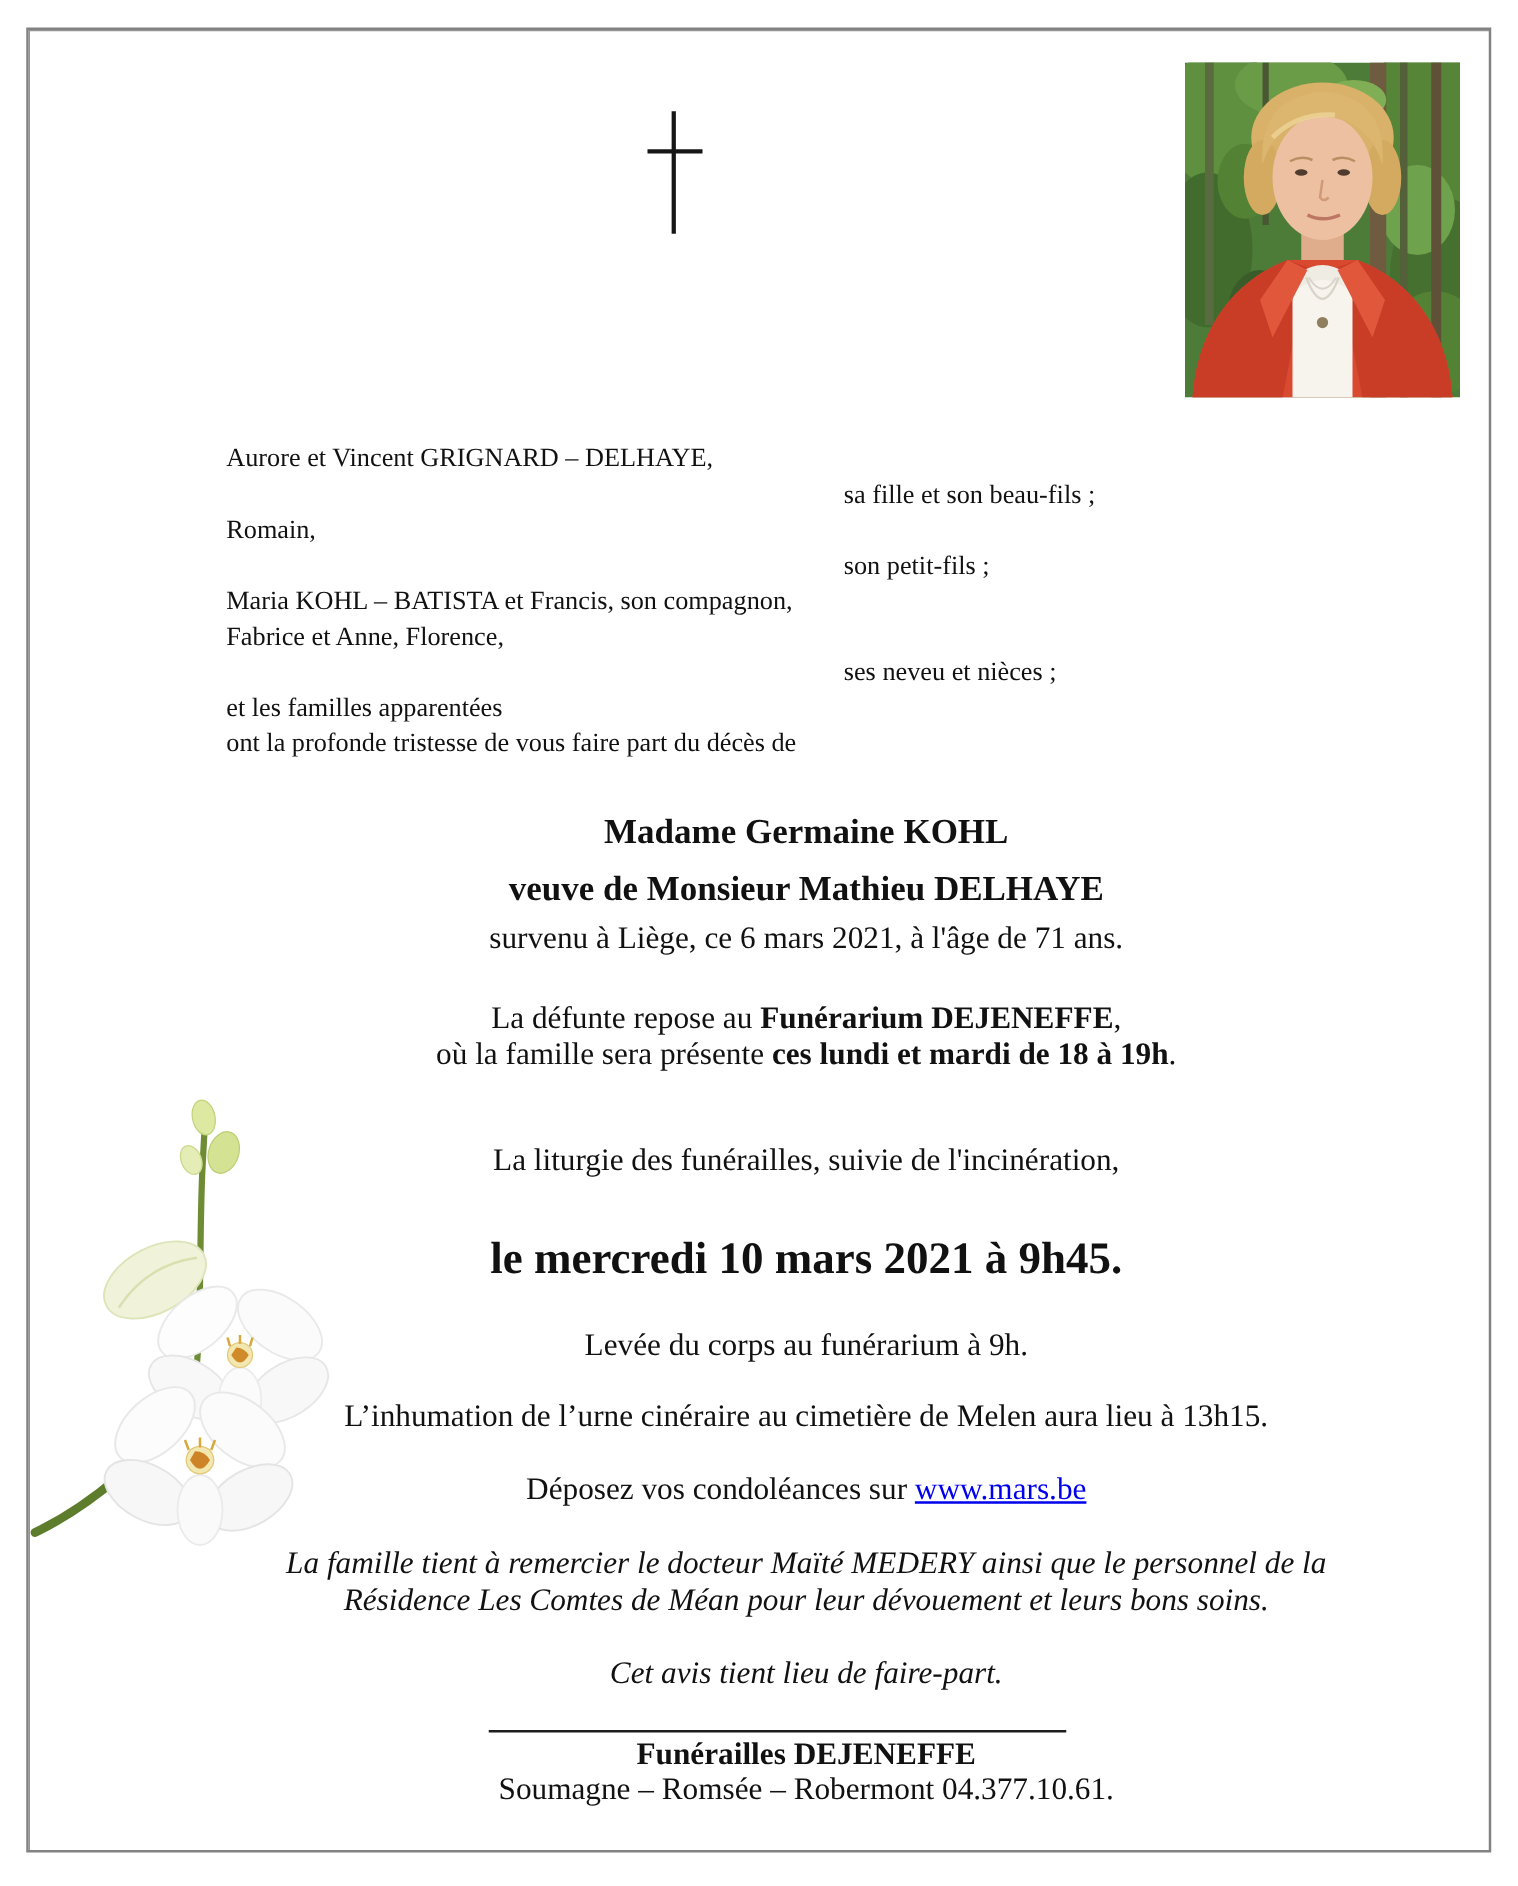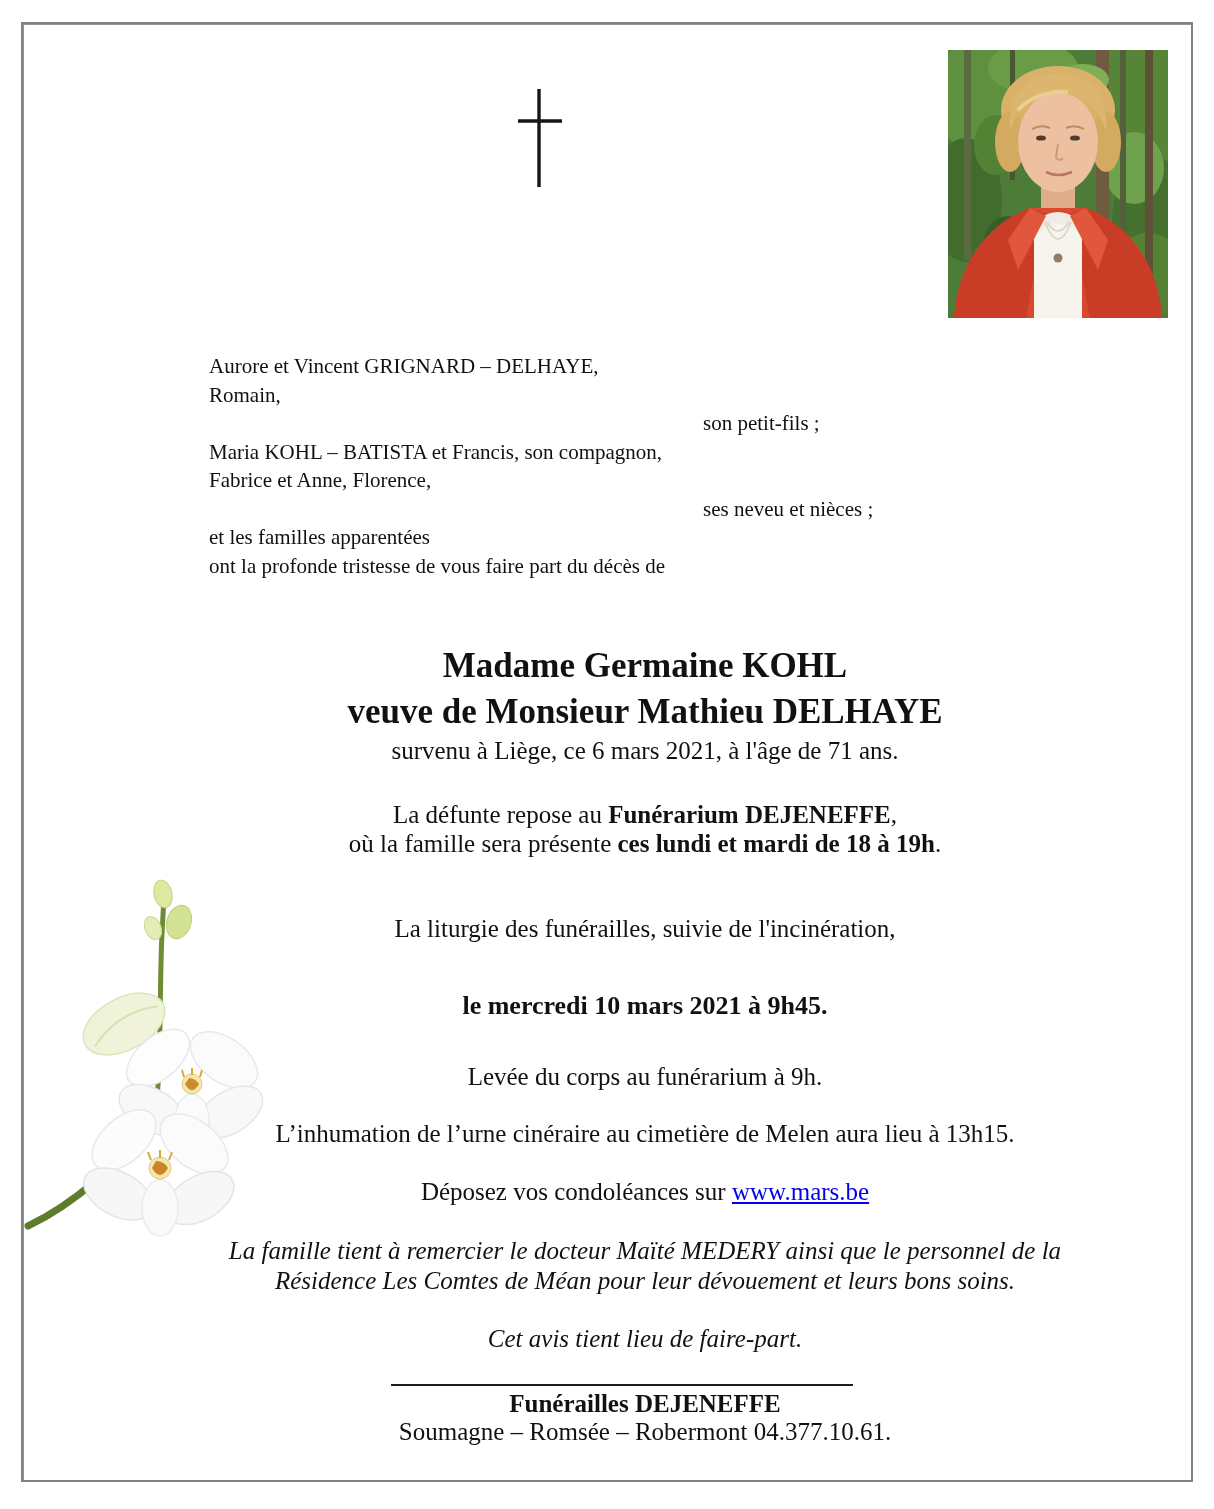--- a/index.html
+++ b/index.html
@@ -10,30 +10,30 @@
   }
   .sheet{
     position:absolute;left:21px;top:22px;width:1168px;height:1456px;
     border:2px solid #828282;box-shadow:inset 1px 1px 0 rgba(60,60,60,.55);
     background:#fff;
   }
   .abs{position:absolute;}
   .family{
     left:181px;top:352px;width:860px;font-size:21px;line-height:28.5px;
   }
-  .family .line{white-space:nowrap;margin-left:28px;}
+  .family .line{white-space:nowrap;}
   .family .indent{padding-left:494px;}
   .centered{
     left:181px;width:928px;text-align:center;font-size:25px;line-height:28.5px;
   }
-  .title-block{top:643px;font-weight:bold;font-size:35px;line-height:46px;}
+  .title-block{top:643px;font-weight:bold;font-size:28px;line-height:46px;}
   .survenu{top:737px;}
   .repose{top:801px;}
   .liturgie{top:915px;}
-  .dateline{top:984px;font-weight:bold;font-size:26px;line-height:44px;}
+  .dateline{top:984px;font-weight:bold;font-size:36px;line-height:44px;}
   .levee{top:1063px;}
   .inhumation{top:1120px;}
   .condolences{top:1178px;}
   .thanks{top:1236px;font-style:italic;line-height:29.5px;}
   .notice{top:1325px;font-style:italic;}
   .divider{top:1384px;left:391px;width:462px;border-top:2px solid #1c1c1c;height:0;}
   .footer-name{top:1389px;font-weight:bold;line-height:29px;}
   .footer-loc{top:1417px;line-height:29px;}
   .b{font-weight:bold;}
   a.weblink{color:#0000ee;text-decoration:underline;cursor:pointer;}
@@ -97,20 +97,21 @@
   <path d="M110 94 L108 108 Q111 112 115 108" stroke="#d09a78" stroke-width="2" fill="none"></path>
   <path d="M98 122 Q110 128 124 122" stroke="#bd7663" stroke-width="2.6" fill="none"></path>
 
   <path d="M97 172 Q110 206 123 172" stroke="#d8d4c8" stroke-width="1.8" fill="none"></path>
   <path d="M99 172 Q110 190 121 172" stroke="#d8d4c8" stroke-width="1.5" fill="none"></path>
   <circle cx="110" cy="208" r="4.5" fill="#8f7f5e"></circle>
 </svg>
 
 <div class="abs family">
   <div class="line">Aurore et Vincent GRIGNARD – DELHAYE,</div>
+  <div class="line indent">sa fille et son beau-fils ;</div>
   <div class="line">Romain,</div>
   <div class="line indent">son petit-fils ;</div>
   <div class="line">Maria KOHL – BATISTA et Francis, son compagnon,</div>
   <div class="line">Fabrice et Anne, Florence,</div>
   <div class="line indent">ses neveu et nièces ;</div>
   <div class="line">et les familles apparentées</div>
   <div class="line">ont la profonde tristesse de vous faire part du décès de</div>
 </div>
 
 <div class="abs centered title-block">

